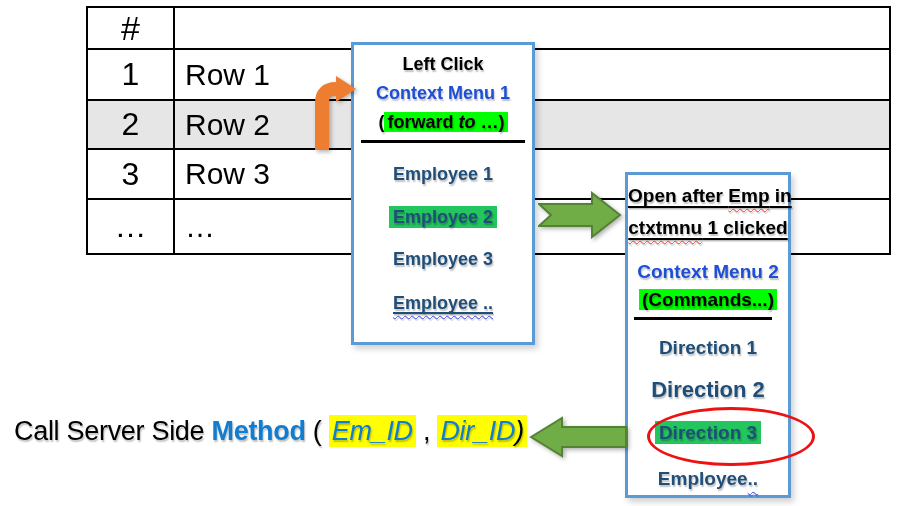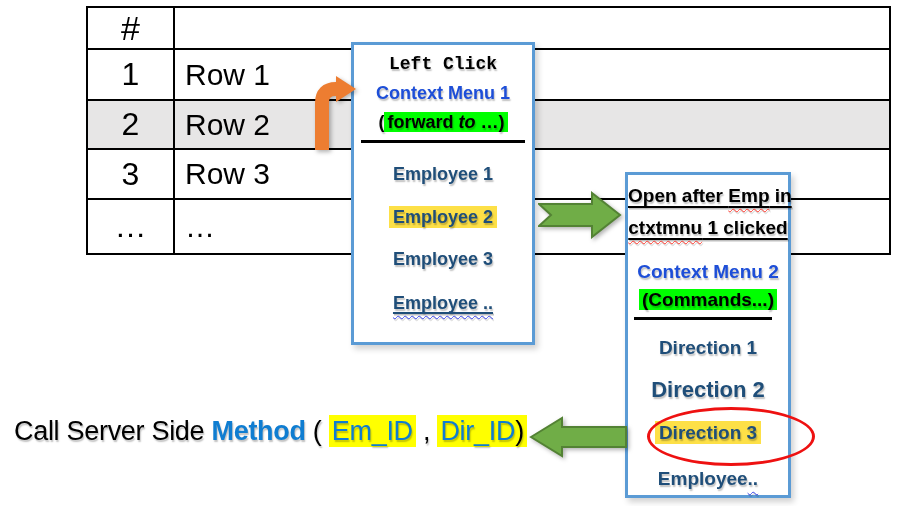--- a/index.html
+++ b/index.html
@@ -22,41 +22,41 @@
   
   .menu{position:absolute;background:#fff;border:3px solid #5B9BD5;box-sizing:border-box;
         z-index:3;box-shadow:3px 4px 6px rgba(0,0,0,0.18);}
   #menu1{left:351px;top:42px;width:184px;height:303px;}
   #menu2{left:625px;top:172px;width:166px;height:326px;}
   .mi{position:absolute;left:0;right:0;text-align:center;font-weight:bold;
       line-height:22px;font-size:18px;white-space:nowrap;}
   .navy{color:#1F4E79;} .redtxt{color:#1d4ed8;} .blk{color:#000;}
   .ts{text-shadow:1px 1.5px 1.5px rgba(0,0,0,0.25);}
   .hl-green{background:#00FF00;color:#000;padding:0 3px;}
-  .hl-yellow{background:#fde047;padding:1px 4px;}
+  .hl-yellow{background:#22c55e;padding:1px 4px;}
   .divider{position:absolute;height:0;border-top:3px solid #000;}
   .u-solid{text-decoration:underline;text-decoration-thickness:2px;text-underline-offset:4px;}
   .wavy-red{text-decoration:underline wavy #FF3B30;text-decoration-thickness:1px;
             text-decoration-skip-ink:none;text-underline-offset:6px;}
   .link-like{text-decoration:underline;text-decoration-color:#1F4E79;
              text-decoration-thickness:2px;text-underline-offset:3px;}
   .wavy-blue{text-decoration:underline wavy #3A45E8;text-decoration-thickness:1px;
              text-decoration-skip-ink:none;text-underline-offset:6px;}
   .red-ellipse{position:absolute;border:3px solid #EE1111;border-radius:50%;
                background:transparent;z-index:5;}
 
   
   .arrow-svg{position:absolute;z-index:4;}
   .soft-shadow{filter:drop-shadow(2px 2px 2px rgba(0,0,0,0.3));}
 
   
   #call-line{position:absolute;left:14px;top:416px;font-size:27px;letter-spacing:-0.3px;
              z-index:2;white-space:nowrap;}
   .method{color:#0F7DD1;font-weight:bold;}
-  .param{color:#0F7DD1;background:#FFFF00;padding:1px 3px;}
+  .param{color:#0F7DD1;background:#FFFF00;padding:1px 3px;font-style:italic;}
   .param .close{color:#000;}
 </style>
 </head>
 <body>
 
 <div class="dtable">
   <div class="trow hdr h0">
     <div class="cell-num">#</div>
     <div class="cell-label"></div>
   </div>
@@ -72,21 +72,21 @@
     <div class="cell-num">3</div>
     <div class="cell-label">Row 3</div>
   </div>
   <div class="trow">
     <div class="cell-num">…</div>
     <div class="cell-label">…</div>
   </div>
 </div>
 
 <div class="menu" id="menu1">
-  <div class="mi blk ts" style="top:8px;font-family:Liberation Mono, monospace;">Left Click</div>
+  <div class="mi blk ts" style="top:8px;">Left Click</div>
   <div class="mi redtxt ts" style="top:37px;">Context Menu 1</div>
   <div class="mi blk ts" style="top:66px;"><span>(</span><mark class="hl-green"><span>forward </span><i>to</i><span>&nbsp;…)</span></mark></div>
   <div class="divider" style="left:7px;right:7px;top:95px;"></div>
   <div class="mi navy ts" style="top:118px;"><span>Employee 1</span></div>
   <div class="mi navy ts" style="top:161px;"><mark class="hl-yellow navy">Employee 2</mark></div>
   <div class="mi navy ts" style="top:203px;"><span>Employee 3</span></div>
   <div class="mi navy ts" style="top:247px;"><span class="link-like"><span class="wavy-blue">Employee ..</span></span></div>
 </div>
 
 <div class="menu" id="menu2">

